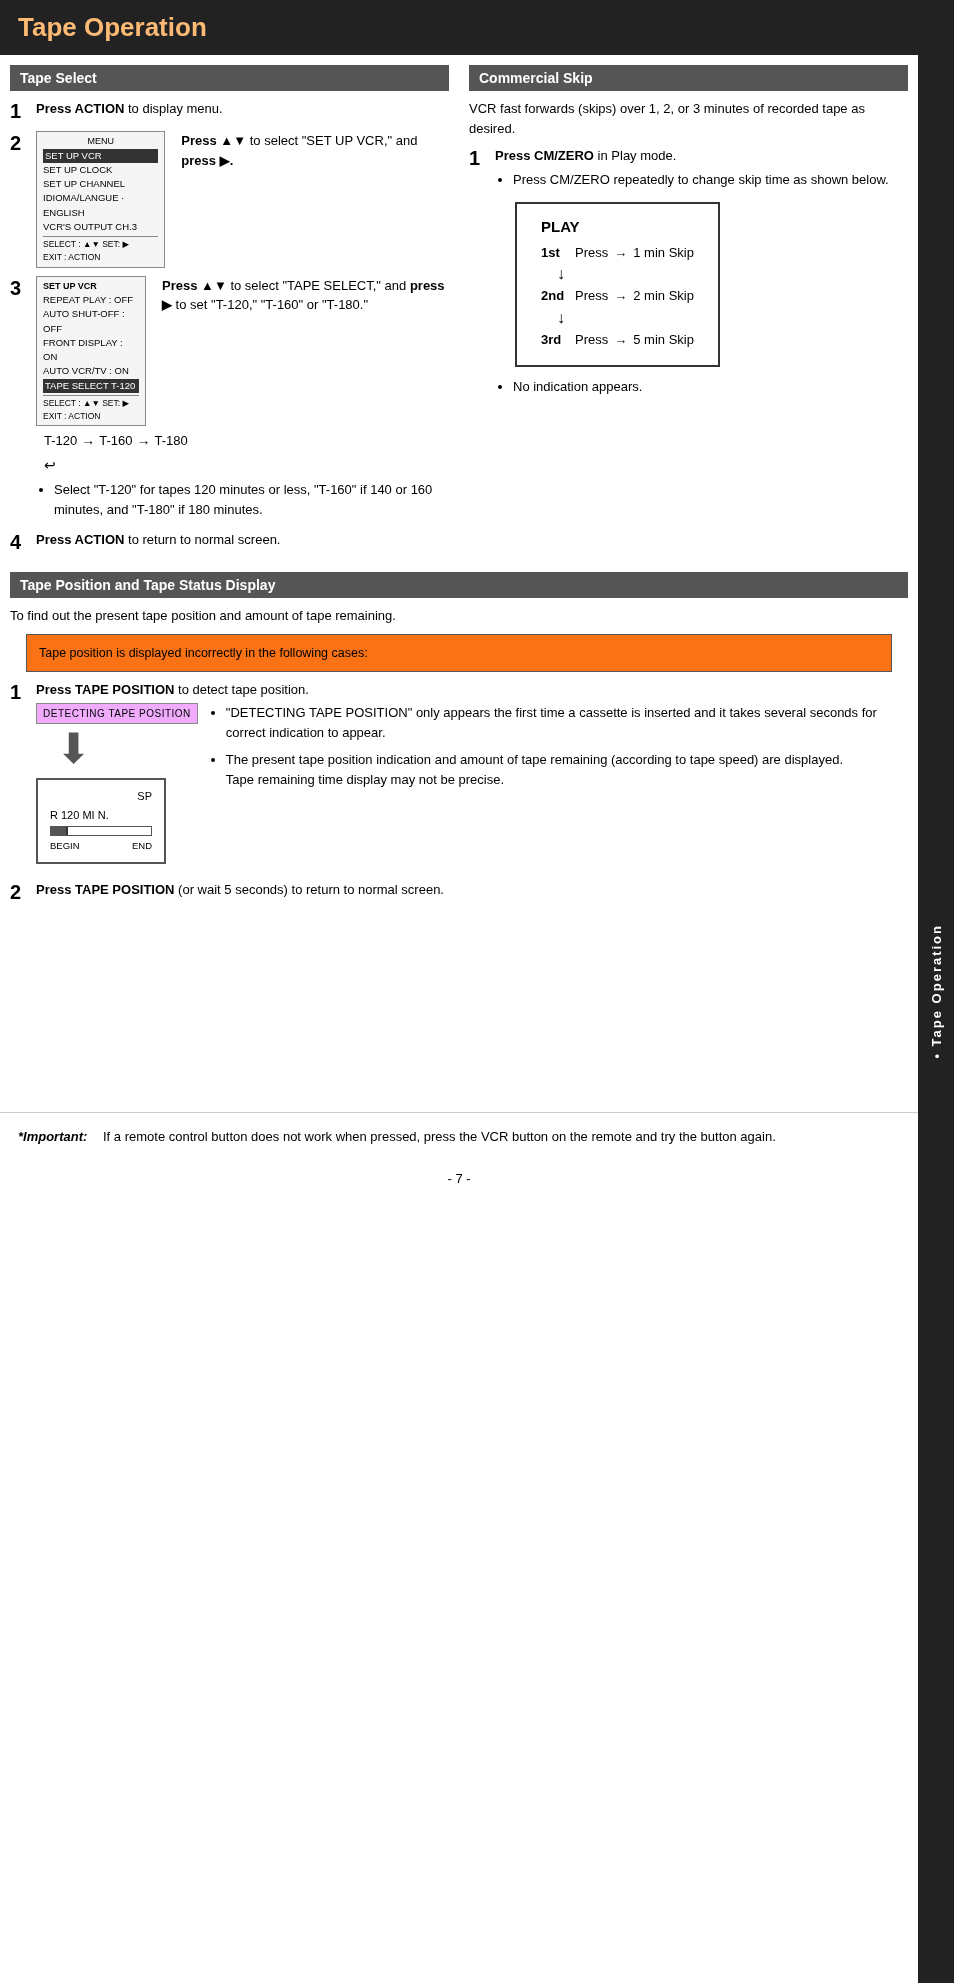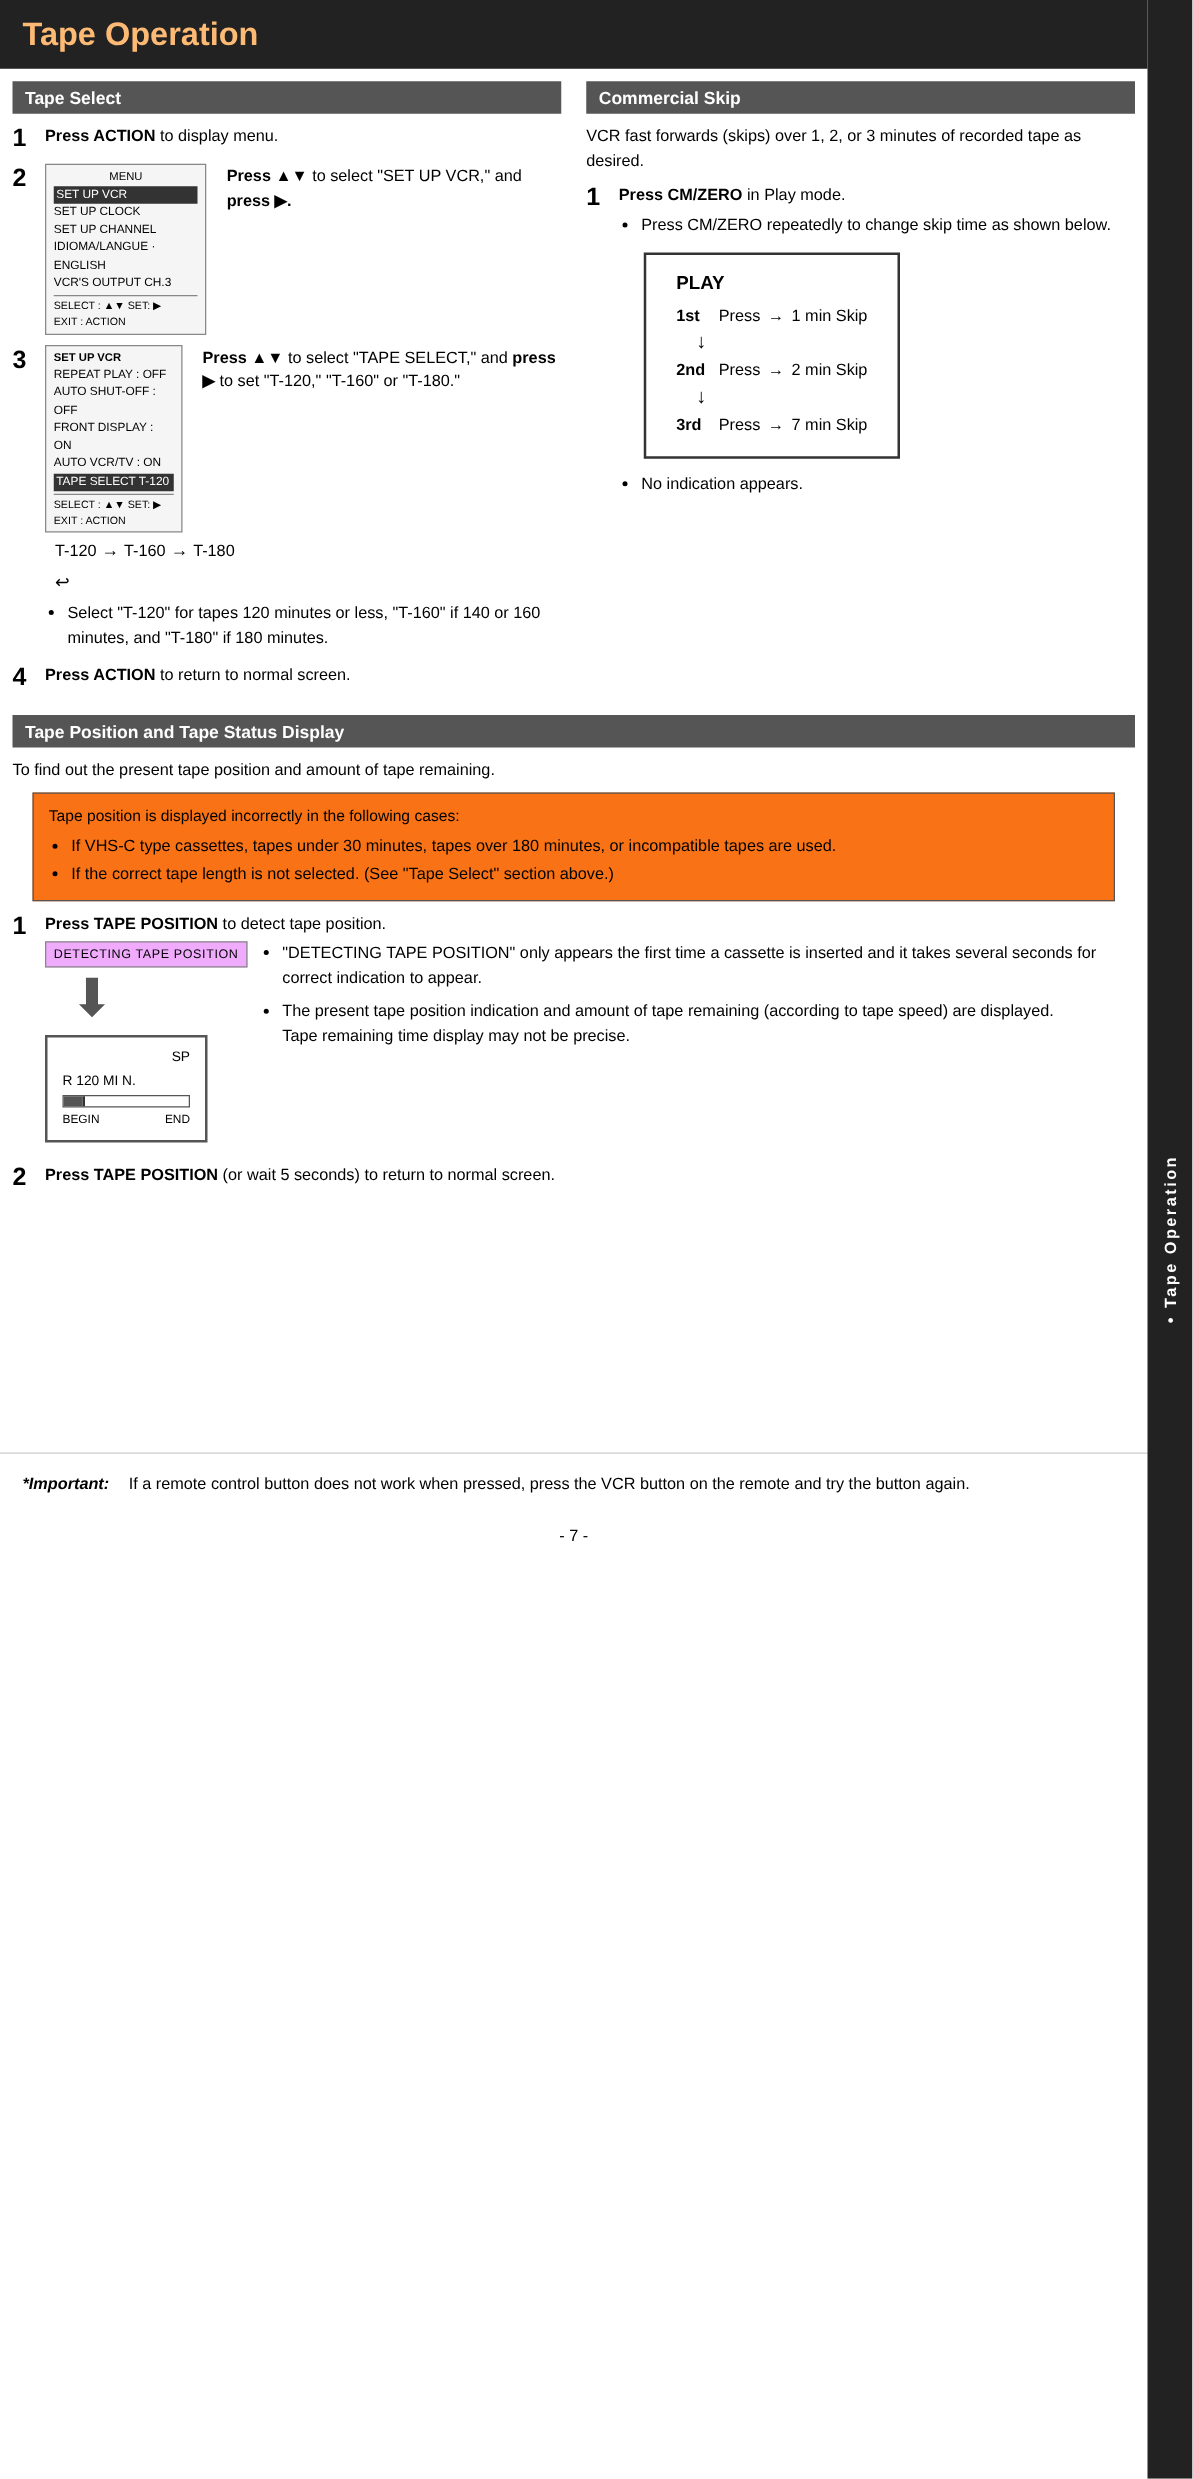--- a/index.html
+++ b/index.html
@@ -393,45 +393,41 @@
               <span class="skip-label">2nd</span>
               <span>Press</span>
               <span>→</span>
               <span>2 min Skip</span>
             </div>
             <div style="padding-left:16px;font-size:16px;line-height:1;">↓</div>
             <div class="skip-row">
               <span class="skip-label">3rd</span>
               <span>Press</span>
               <span>→</span>
-              <span>7 min Skip</span>
+              <span>5 min Skip</span>
             </div>
           </div>
 
           <ul class="bullet-list">
             <li>No indication appears.</li>
           </ul>
         </div>
       </div>
 
     </div>
 
   </div>
 
   <div class="tape-pos-section">
     <div class="section-header">Tape Position and Tape Status Display</div>
 
     <p style="font-size:13px;line-height:1.5;margin-bottom:8px;">To find out the present tape position and amount of tape remaining.</p>
 
     <div class="warning-box">
       <p>Tape position is displayed incorrectly in the following cases:</p>
-      <ul class="bullet-list mt4">
-        <li>If VHS-C type cassettes, tapes under 30 minutes, tapes over 180 minutes, or incompatible tapes are used.</li>
-        <li>If the correct tape length is not selected. (See "Tape Select" section above.)</li>
-      </ul>
     </div>
 
     <div class="step mt8">
       <span class="step-num">1</span>
       <div class="step-content">
         <b>Press TAPE POSITION</b>
         <span>to detect tape position.</span>
 
         <div class="tape-step-row mt4">
           <div class="tape-step-left">

